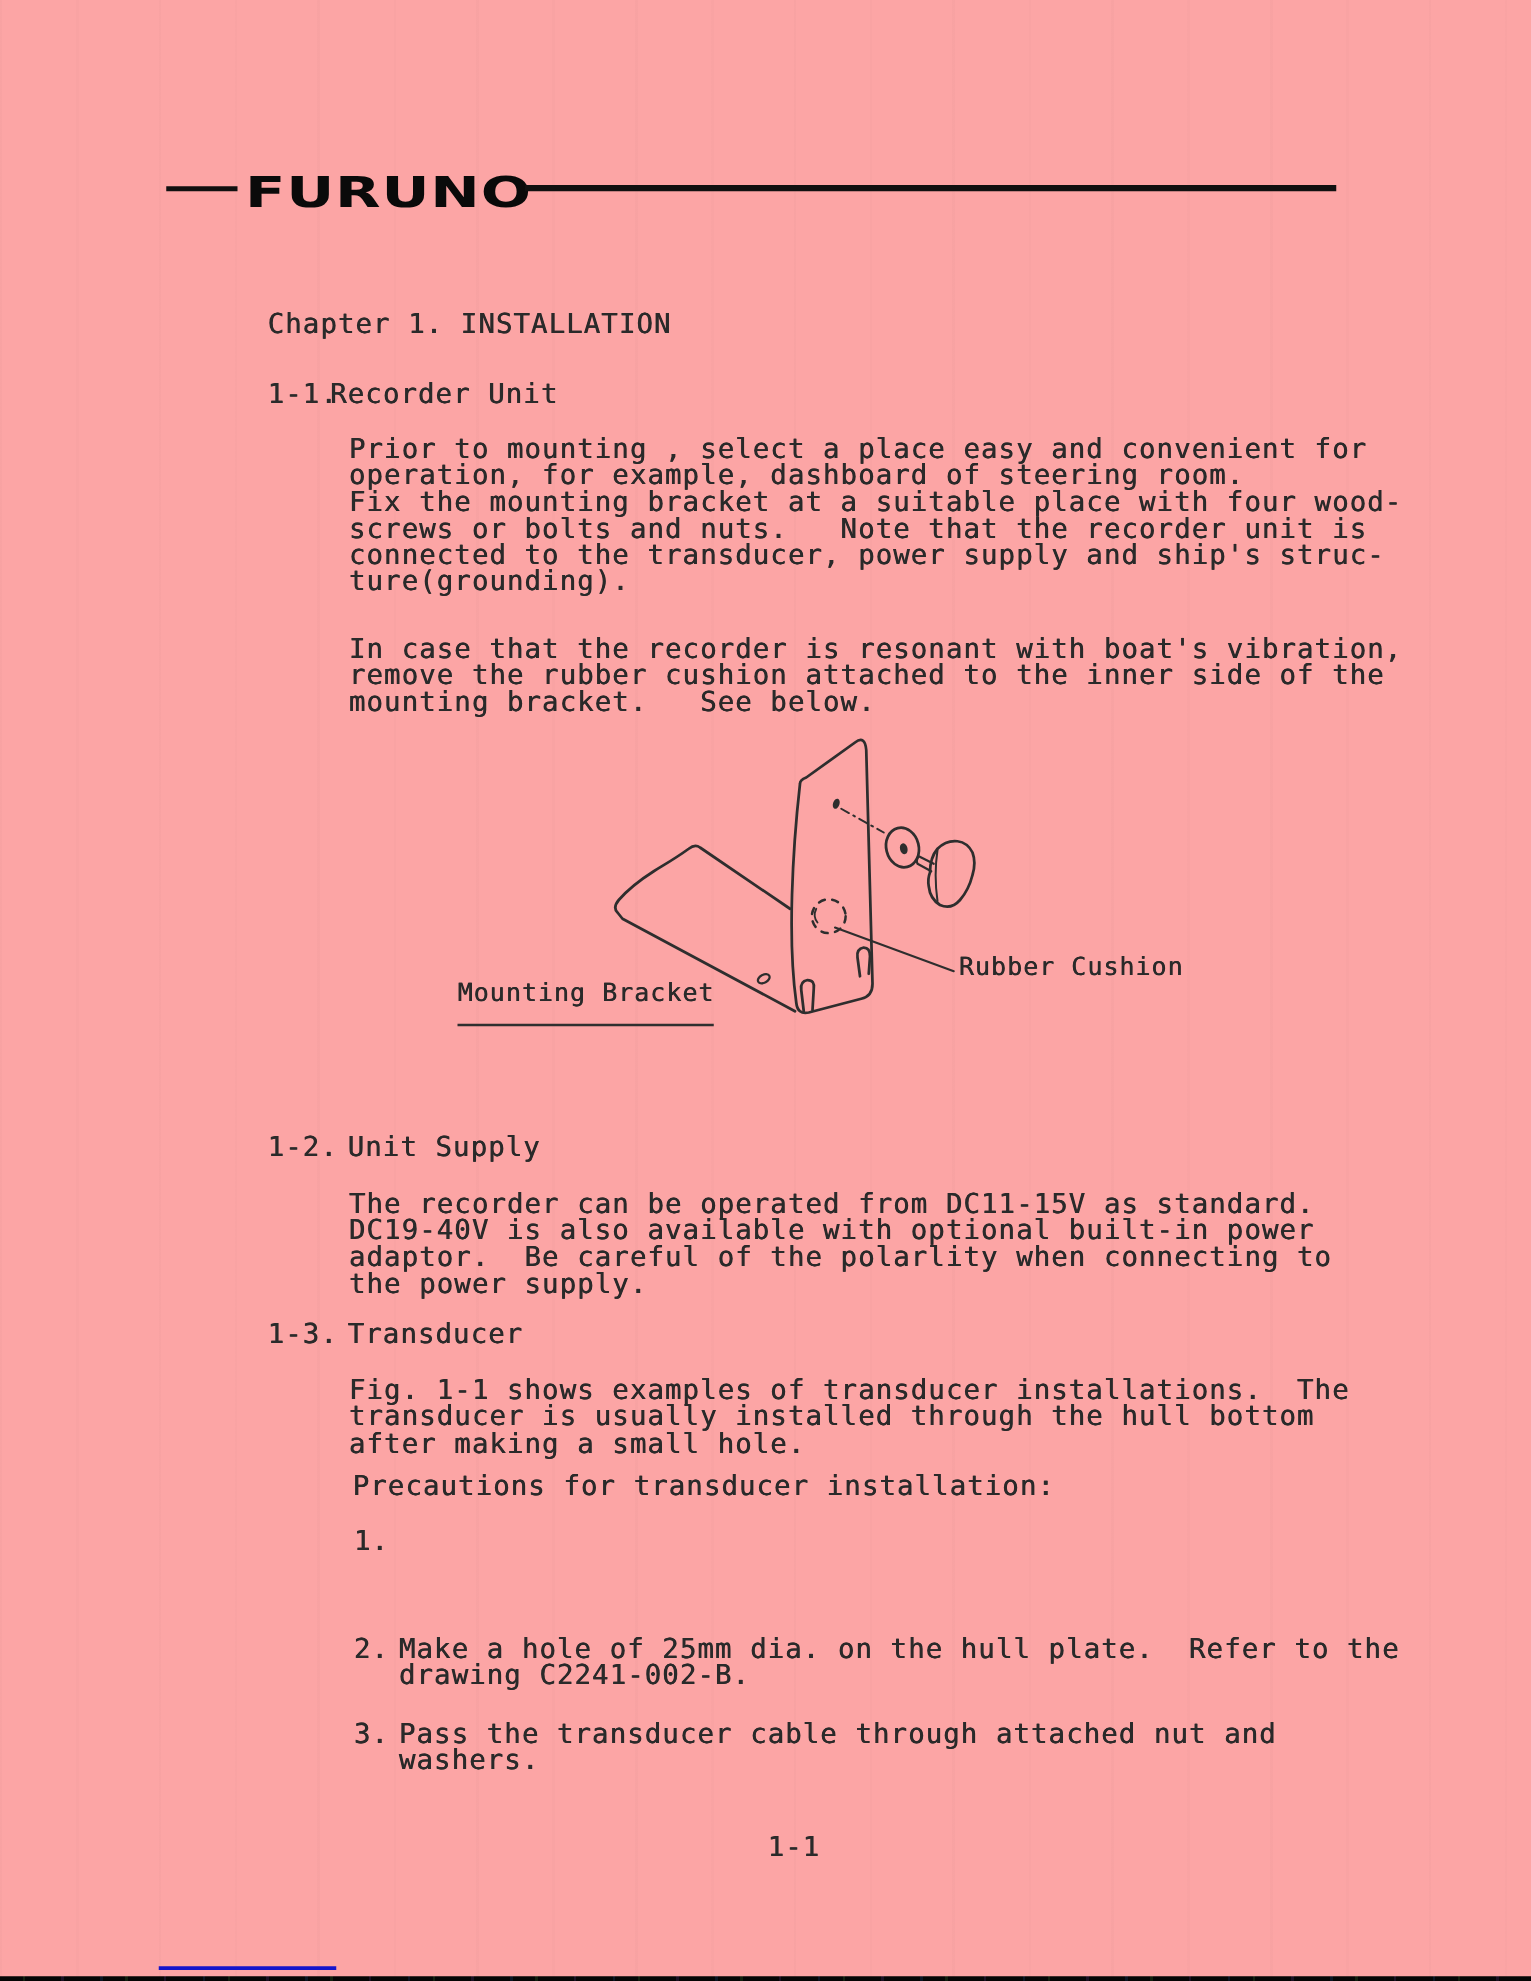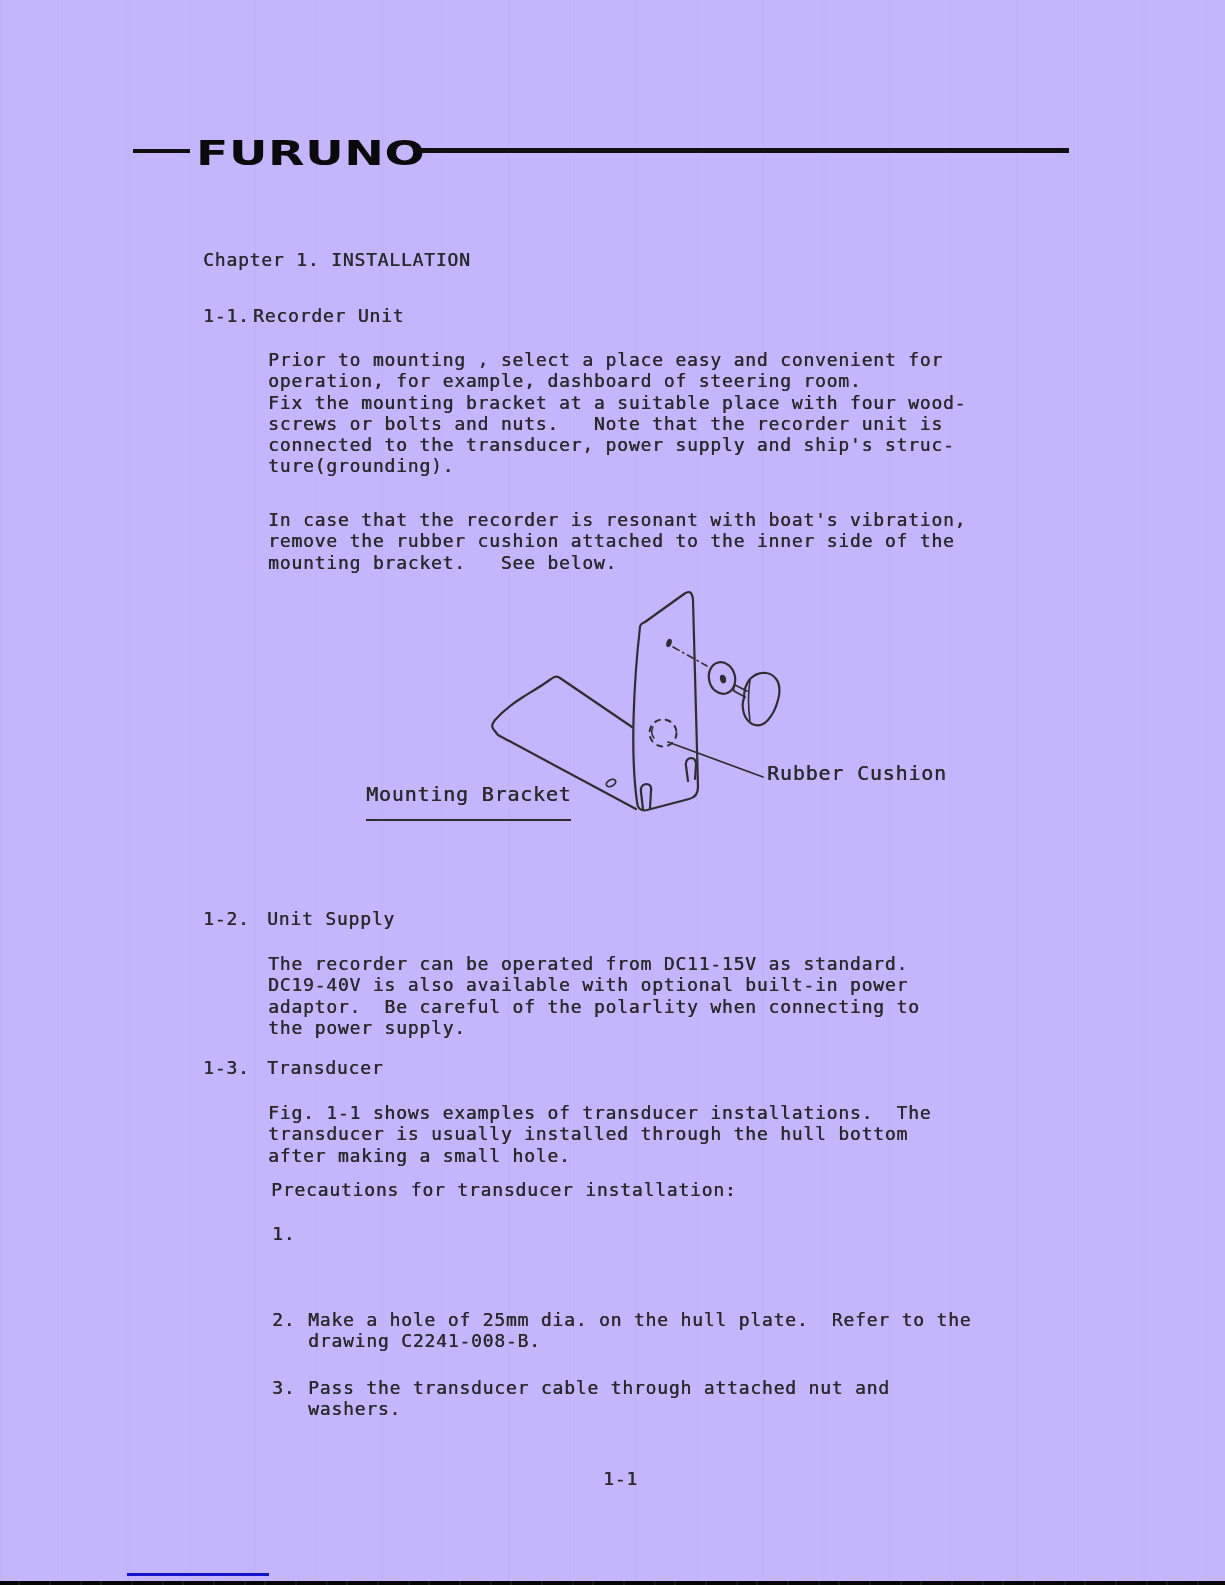--- a/index.html
+++ b/index.html
@@ -1,40 +1,41 @@
 <!DOCTYPE html>
 <html><head>
 <meta charset="utf-8">
 <style>
   html,body{margin:0;padding:0;background:#e8e8e8;}
   .page{
     position:relative;
     width:1225px;height:1585px;
     margin:0 auto;
-    background:#c4b5fd;
+    background:#fca5a5;
     overflow:hidden;
     font-family:"DejaVu Sans Mono","Liberation Mono",monospace;
     color:#2a2a2a;
   }
   
   .page::before{
     content:"";
     position:absolute;inset:0;
     background:repeating-linear-gradient(90deg,
       rgba(0,0,0,0.015) 0 2px, rgba(0,0,0,0) 2px 61px,
       rgba(0,0,0,0.012) 61px 63px, rgba(0,0,0,0) 63px 127px);
     pointer-events:none;
   }
   .t{
     position:absolute;
     white-space:pre;
-    font-size:18px;
+    font-size:22px;
     line-height:21.3px;
     letter-spacing:0.8px;
     text-shadow:0.4px 0 currentColor;
+    margin-left:11px;
   }
   .brand{
     position:absolute;
     left:196px;top:134px;
     font-family:"DejaVu Sans","Liberation Sans",sans-serif;
     font-weight:bold;
     font-size:37px;
     letter-spacing:0.5px;
     color:#0a0a0a;
     transform:scale(1.28,0.92);
@@ -153,21 +154,21 @@
   <div class="t" style="left:268px;top:1102px">Fig. 1-1 shows examples of transducer installations.  The
 transducer is usually installed through the hull bottom
 after making a small hole.</div>
 
   <div class="t" style="left:271px;top:1179px">Precautions for transducer installation:</div>
 
   <div class="t" style="left:272px;top:1223px">1.</div>
 
   <div class="t" style="left:272px;top:1309px">2.</div>
   <div class="t" style="left:308px;top:1309px">Make a hole of 25mm dia. on the hull plate.  Refer to the
-drawing C2241-008-B.</div>
+drawing C2241-002-B.</div>
 
   <div class="t" style="left:272px;top:1377px">3.</div>
   <div class="t" style="left:308px;top:1377px">Pass the transducer cable through attached nut and
 washers.</div>
 
   <div class="t" style="left:603px;top:1468px">1-1</div>
 
   <div class="footer-link-line"></div>
   <div class="scan-band"></div>
 

